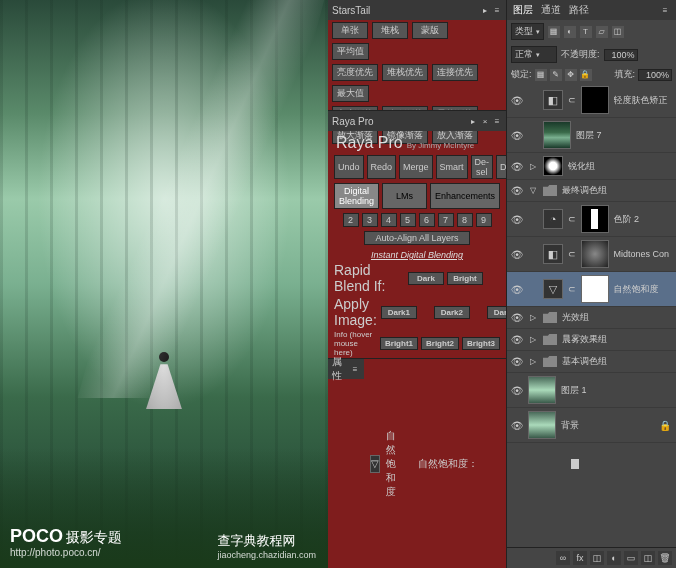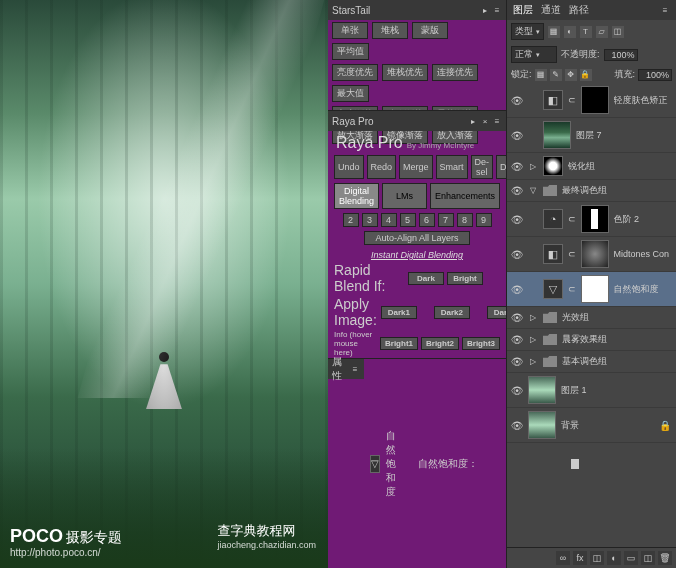--- a/index.html
+++ b/index.html
@@ -9,23 +9,23 @@
 .preview::after { content: ""; position: absolute; top: 0; left: 40%; width: 140px; height: 70%; background: linear-gradient(100deg, transparent 30%, rgba(255,255,255,0.25) 50%, transparent 70%); transform: skewX(-15deg); }
 .forest-trees { position: absolute; inset: 0; background: repeating-linear-gradient(90deg, rgba(20,40,30,0.3) 0 3px, transparent 3px 25px); opacity: 0.5; }
 .girl { position: absolute; left: 50%; top: 62%; transform: translateX(-50%); width: 40px; height: 70px; }
 .girl-head { width: 10px; height: 10px; background: #1a1a1a; border-radius: 50%; margin: 0 auto; }
 .girl-body { width: 36px; height: 45px; background: radial-gradient(ellipse at top, #ddd, #aaa); clip-path: polygon(40% 0, 60% 0, 100% 100%, 0 100%); margin: 2px auto 0; }
 .grass { position: absolute; bottom: 0; left: 0; right: 0; height: 120px; background: linear-gradient(180deg, transparent, #1a3a1a); }
 .watermark { position: absolute; bottom: 10px; left: 10px; color: #fff; }
 .watermark-logo { font-size: 18px; font-weight: bold; }
 .watermark-sub { font-size: 14px; }
 .watermark-url { font-size: 10px; opacity: 0.8; }
-.watermark-right { position: absolute; bottom: 18px; right: 12px; font-size: 13px; color: #fff; }
-
-.panels { flex: 1; display: flex; flex-direction: column; background: #701a75; }
+.watermark-right { position: absolute; bottom: 8px; right: 12px; font-size: 13px; color: #fff; }
+
+.panels { flex: 1; display: flex; flex-direction: column; background: #7f1d1d; }
 
 .tab-bar { background: #383838; display: flex; align-items: center; height: 20px; padding: 0 4px; gap: 8px; font-size: 10px; }
 .panel-icons { margin-left: auto; display: flex; gap: 2px; }
 .panel-icon { width: 10px; height: 10px; display: inline-flex; align-items: center; justify-content: center; font-size: 8px; }
 
 .starstail { height: 110px; }
 .st-row { display: flex; gap: 4px; padding: 2px 4px; }
 .st-btn { background: #555; border: 1px solid #222; padding: 1px 4px; font-size: 9px; color: #ccc; cursor: pointer; min-width: 36px; text-align: center; }
 
 .raya { border-top: 1px solid #222; }

